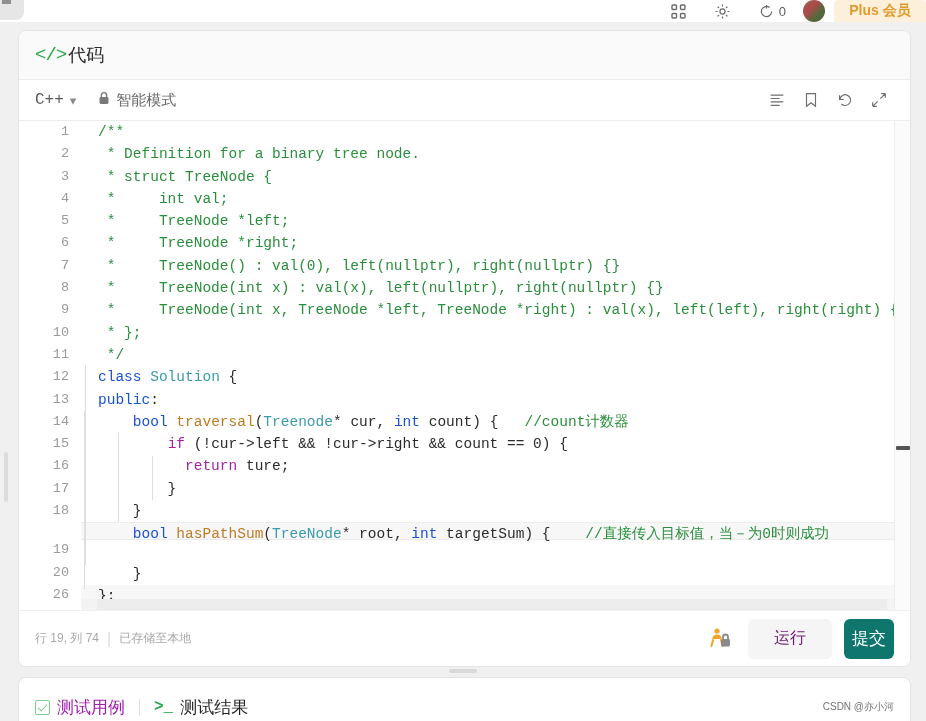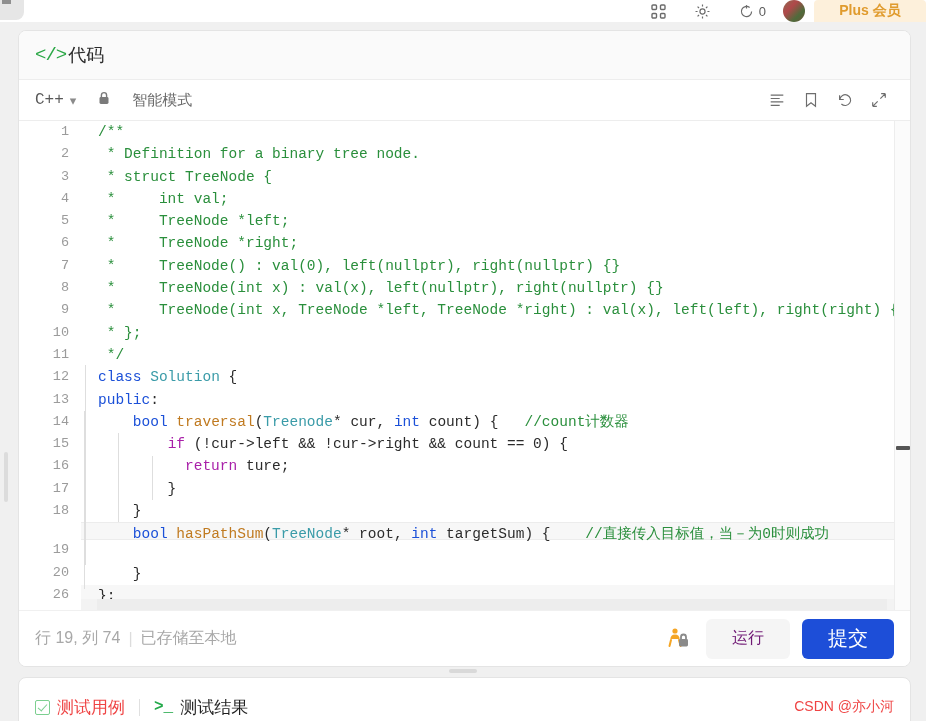--- a/index.html
+++ b/index.html
@@ -29,21 +29,21 @@
   }
   .ts-icon { width: 44px; height: 22px; display: flex; align-items: center; justify-content: center; color: #6b6b6b; }
   .ts-icon svg { display: block; }
   .ts-count { font-size: 13px; color: #5c5c5c; margin-left: -10px; margin-right: 8px; }
   .ts-avatar {
     width: 22px; height: 22px; border-radius: 50%;
     background: linear-gradient(135deg,#8d6b4f 0%,#b0484a 35%,#4e6b3b 70%,#6f5238 100%);
     margin: 0 9px;
   }
   .ts-plus {
-    height: 22px; width: 112px; background: #fdf0db;
+    height: 22px; width: 92px; background: #fdf0db;
     display: flex; align-items: center; justify-content: center;
     color: #e09b2d; font-size: 14px; font-weight: bold;
     border-radius: 4px 4px 0 0;
   }
 
   
   .left-rail {
     position: absolute; left: 0; top: 22px; width: 12px; height: 699px;
     background: #f0f0f0;
   }
@@ -70,21 +70,21 @@
   .card-title { font-size: 18px; color: #2b2b2b; }
 
   .toolbar {
     height: 42px; display: flex; align-items: center;
     padding: 0 14px 0 16px; border-top: 1px solid #ededed;
     border-bottom: 1px solid #ededed; background: #ffffff;
   }
   .lang-sel { display: flex; align-items: center; gap: 6px; cursor: pointer; }
   .lang-name { font-size: 16px; color: #585858; font-family:"Liberation Mono","DejaVu Sans Mono",monospace; }
   .chev { color: #8b8b8b; font-size: 13px; }
-  .mode-wrap { display: flex; align-items: center; gap: 22px; margin-left: 22px; }
+  .mode-wrap { display: flex; align-items: center; gap: 6px; margin-left: 22px; }
   .mode-text { font-size: 15px; color: #6b6b6b; }
   .toolbar-spacer { flex: 1; }
   .tb-btn {
     width: 34px; height: 30px; display: flex; align-items: center; justify-content: center;
     color: #6e6e6e; cursor: pointer;
   }
   .tb-btn svg { display: block; }
 
   
   .editor {
@@ -139,52 +139,52 @@
     position: absolute; left: 16px; top: 0; width: 790px; height: 11px;
     background: #ededed;
   }
 
   
   .statusbar {
     position: absolute; left: 0; bottom: 0; width: 100%; height: 56px;
     display: flex; align-items: center; padding: 0 16px;
     background: #ffffff; border-top: 1px solid #f0f0f0;
   }
-  .status-text { font-size: 16px; color: #a8a8a8; }
+  .status-text { font-size: 12px; color: #a8a8a8; }
   .status-div { color: #dcdcdc; margin: 0 8px; }
   .status-spacer { flex: 1; }
   .privacy-icon { width: 30px; height: 30px; position: relative; margin-right: 12px; cursor: pointer; }
   .btn-run {
     height: 40px; padding: 0 26px; background: #f5f5f5; border: none; border-radius: 6px;
     font-size: 16px; color: #701a75; cursor: pointer; font-family: inherit;
   }
   .btn-submit {
-    height: 40px; padding: 0 26px; background: #1d4ed8; border: none; border-radius: 6px;
-    font-size: 20px; color: #fff; cursor: pointer; margin-left: 12px; font-family: inherit;
+    height: 40px; padding: 0 8px; background: #0f766e; border: none; border-radius: 6px;
+    font-size: 17px; color: #fff; cursor: pointer; margin-left: 12px; font-family: inherit;
   }
 
   
   .resize-handle {
     position: absolute; left: 449px; top: 669px; width: 28px; height: 4px;
     background: #d9d9d9; border-radius: 2px;
   }
 
   
   .result-card {
     position: absolute; left: 18px; top: 677px; width: 893px; height: 60px;
     background: #ffffff; border: 1px solid #e4e4e4; border-radius: 8px;
     display: flex; align-items: center; padding: 0 16px;
   }
   .res-tab { display: flex; align-items: center; gap: 7px; cursor: pointer; }
   .res-tab-label { font-size: 17px; }
-  .res-tab.inactive .res-tab-label { color: #ef4444; }
+  .res-tab.inactive .res-tab-label { color: #a21caf; }
   .res-tab.active .res-tab-label { color: #1f1f1f; }
   .res-sep { width: 1px; height: 17px; background: #e0e0e0; margin: 0 14px; }
   .res-spacer { flex: 1; }
-  .watermark { font-size: 14px; color: #ef4444; }
+  .watermark { font-size: 10px; color: #737373; }
   .chk-icon {
     width: 15px; height: 15px; border: 1.4px solid #7ccf90; border-radius: 2px;
     position: relative;
   }
   .chk-icon::after {
     content: ""; position: absolute; left: 4px; top: 1px; width: 4px; height: 8px;
     border: solid #7ccf90; border-width: 0 1.5px 1.5px 0; transform: rotate(42deg);
   }
   .term-icon {
     color: #23a94a; font-size: 16px; font-weight: bold;

